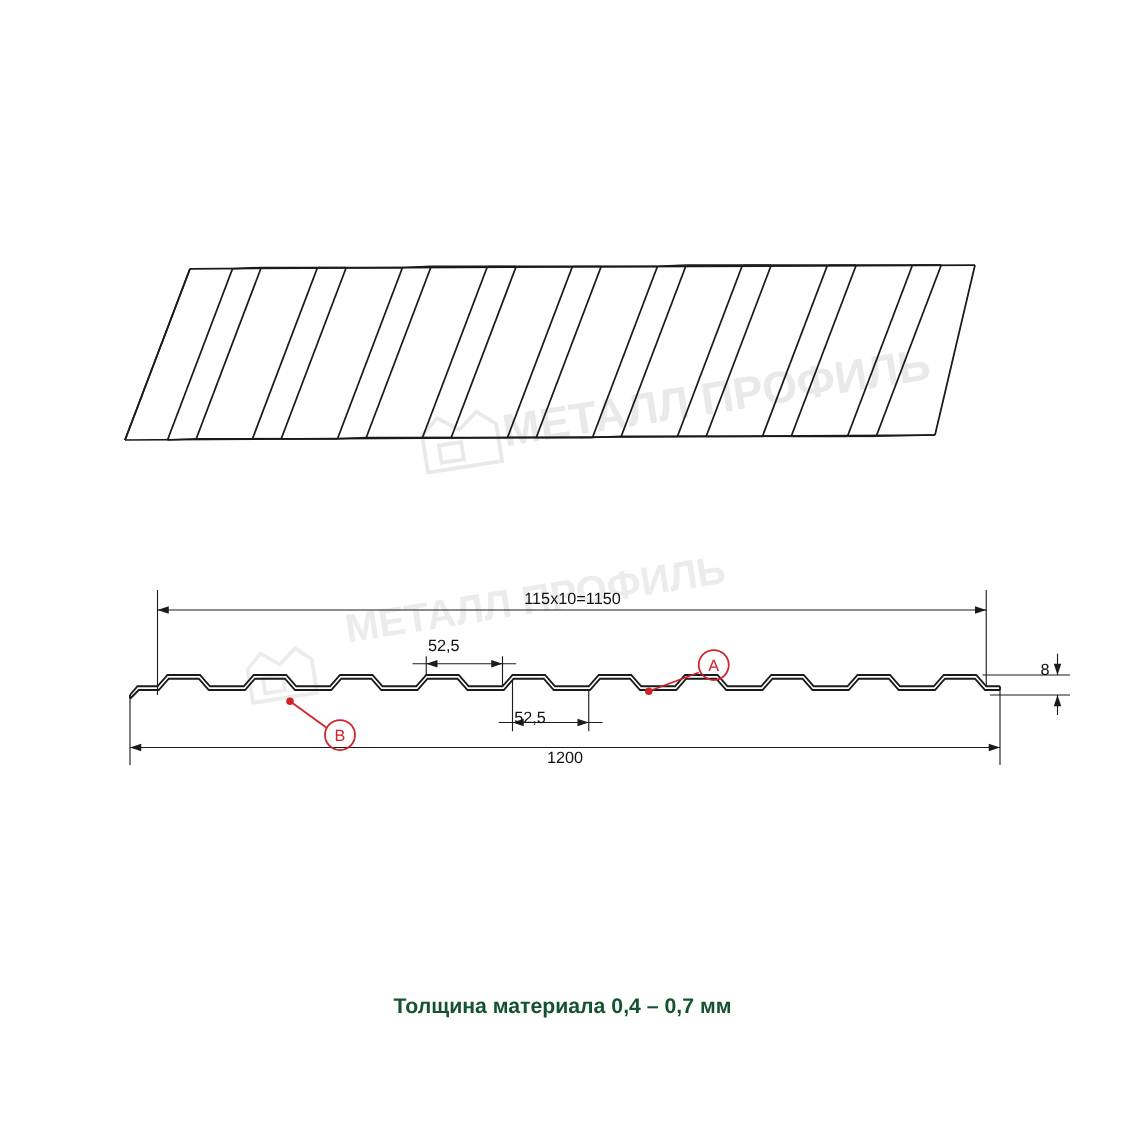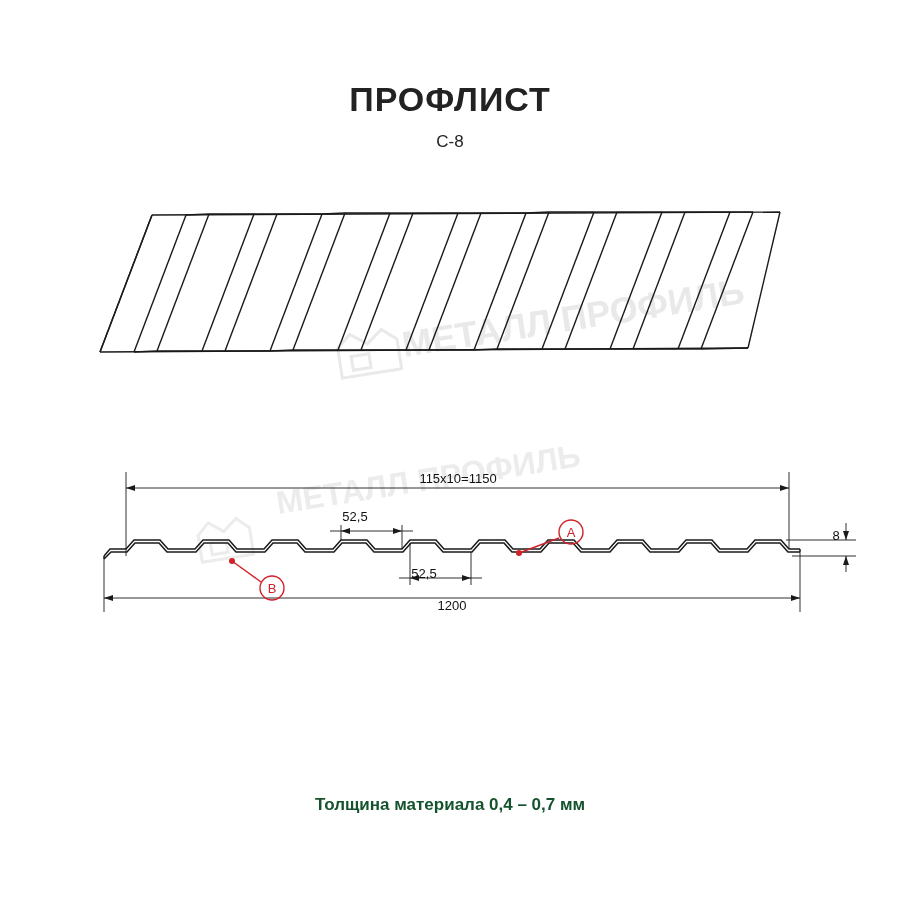--- a/index.html
+++ b/index.html
@@ -64,22 +64,20 @@
     font-family: "Liberation Sans", sans-serif;
     font-size: 13px;
     fill: #d0222a;
   }
 </style>
 </head>
 <body>
 
 <div class="page">
 
-  <div class="title">ПРОФЛИСТ</div>
-  <div class="subtitle">С-8</div>
 
   <svg class="drawing" width="900" height="900" viewBox="0 0 900 900">
 
     <g opacity="1">
       <text x="575" y="330" font-family="Liberation Sans, sans-serif" font-size="36" font-weight="bold" fill="#e9e9e9" text-anchor="middle" transform="rotate(-9 575 330)">МЕТАЛЛ ПРОФИЛЬ</text>
       <g transform="rotate(-9 380 360)" fill="none" stroke="#e9e9e9" stroke-width="3">
         <path d="M340 342 l14 -12 l16 12 l16 -12 l14 12 l0 30 l-60 0 z"></path>
         <rect x="352" y="352" width="18" height="14"></rect>
       </g>
     </g>

